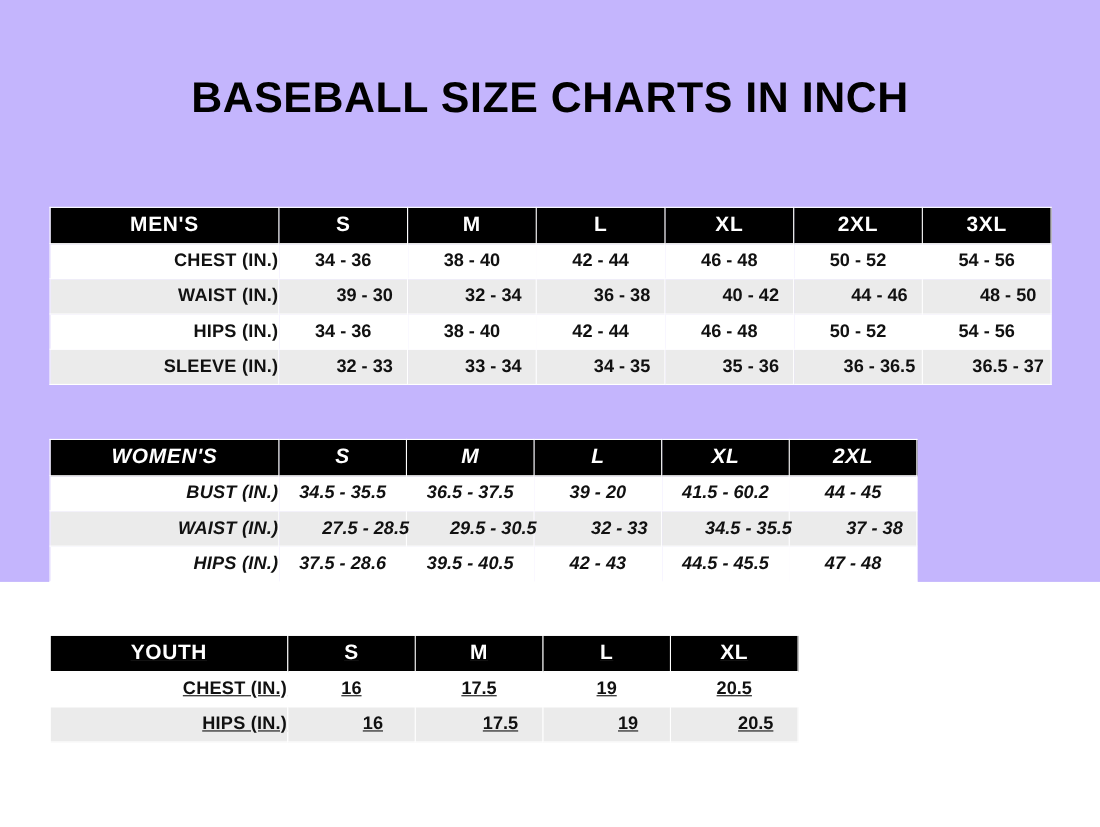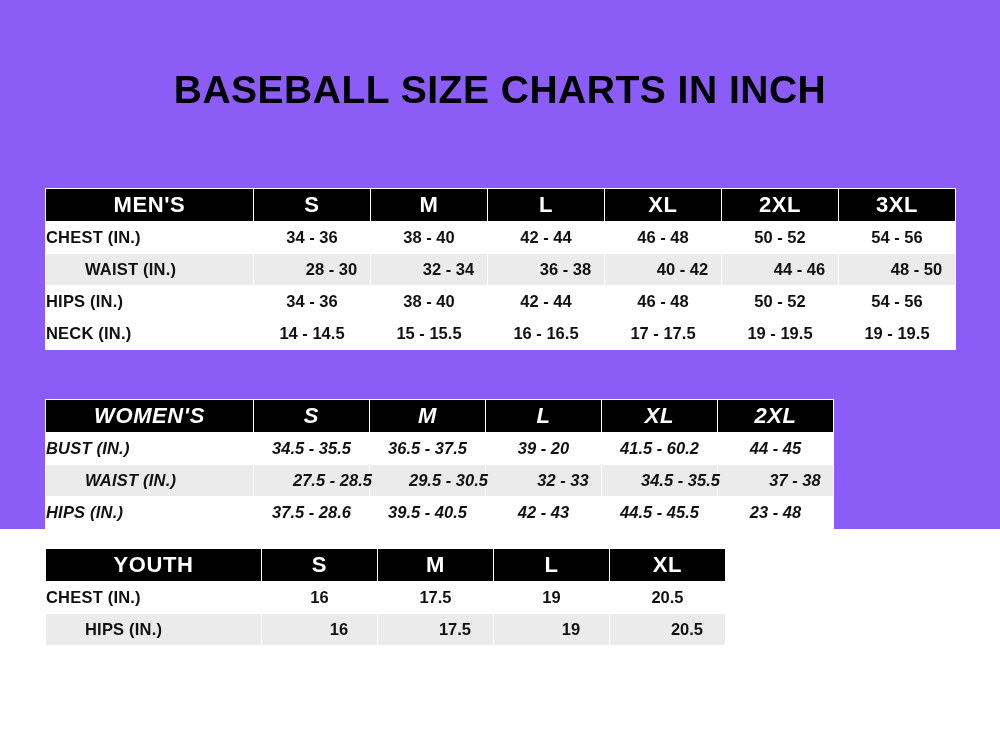--- a/index.html
+++ b/index.html
@@ -11,21 +11,21 @@
     width: 1000px;
     height: 752px;
     font-family: "Liberation Sans", sans-serif;
     color: #111111;
     overflow: hidden;
   }
   .page {
     position: relative;
     width: 1000px;
     height: 529px;
-    background: #8b5cf6;
+    background: #c4b5fd;
   }
   .title {
     position: absolute;
     top: 68px;
     left: 0;
     width: 1000px;
     text-align: center;
     font-size: 39px;
     font-weight: bold;
     letter-spacing: 0.5px;
@@ -43,36 +43,36 @@
     font-size: 16.5px;
     padding: 0;
     height: 31px;
     vertical-align: middle;
     color: #111111;
     white-space: nowrap;
   }
   .chart thead th {
     background: #000000;
     color: #ffffff;
-    font-size: 22px;
+    font-size: 19px;
     height: 32px;
     letter-spacing: 0.6px;
   }
   .chart thead th.rowlabel {
     text-align: center;
   }
   .chart tbody tr.odd td {
     background: #ffffff;
   }
   .chart tbody tr.even td {
     background: #ebebeb;
     padding-left: 39px;
   }
   .chart tbody td.rowlabel {
-    text-align: left;
+    text-align: right;
     font-size: 16.5px;
     letter-spacing: 0.2px;
   }
 
   
   #mens-chart {
     top: 188px;
     left: 45px;
     width: 910px;
   }
@@ -84,23 +84,24 @@
     top: 399px;
     left: 45px;
     width: 788px;
     font-style: italic;
   }
   #womens-chart col.c0 { width: 208px; }
   #womens-chart col.cx { width: 116px; }
 
   
   #youth-chart {
-    top: 548px;
+    top: 577px;
     left: 45px;
     width: 680px;
+    text-decoration: underline;
   }
   #youth-chart col.c0 { width: 216px; }
   #youth-chart col.cx { width: 116px; }
 </style>
 </head>
 <body>
 
 <div class="page">
 
   <div class="title">BASEBALL SIZE CHARTS IN INCH</div>
@@ -131,44 +132,44 @@
         <td class="rowlabel">CHEST (IN.)</td>
         <td>34 - 36</td>
         <td>38 - 40</td>
         <td>42 - 44</td>
         <td>46 - 48</td>
         <td>50 - 52</td>
         <td>54 - 56</td>
       </tr>
       <tr class="even">
         <td class="rowlabel">WAIST (IN.)</td>
-        <td>28 - 30</td>
+        <td>39 - 30</td>
         <td>32 - 34</td>
         <td>36 - 38</td>
         <td>40 - 42</td>
         <td>44 - 46</td>
         <td>48 - 50</td>
       </tr>
       <tr class="odd">
         <td class="rowlabel">HIPS (IN.)</td>
         <td>34 - 36</td>
         <td>38 - 40</td>
         <td>42 - 44</td>
         <td>46 - 48</td>
         <td>50 - 52</td>
         <td>54 - 56</td>
       </tr>
-      <tr class="odd">
-        <td class="rowlabel">NECK (IN.)</td>
-        <td>14 - 14.5</td>
-        <td>15 - 15.5</td>
-        <td>16 - 16.5</td>
-        <td>17 - 17.5</td>
-        <td>19 - 19.5</td>
-        <td>19 - 19.5</td>
+      <tr class="even">
+        <td class="rowlabel">SLEEVE (IN.)</td>
+        <td>32 - 33</td>
+        <td>33 - 34</td>
+        <td>34 - 35</td>
+        <td>35 - 36</td>
+        <td>36 - 36.5</td>
+        <td>36.5 - 37</td>
       </tr>
     </tbody>
   </table>
 
   <table class="chart" id="womens-chart">
     <colgroup>
       <col class="c0">
         <col class="cx">
         <col class="cx">
         <col class="cx">
@@ -201,21 +202,21 @@
         <td>32 - 33</td>
         <td>34.5 - 35.5</td>
         <td>37 - 38</td>
       </tr>
       <tr class="odd">
         <td class="rowlabel">HIPS (IN.)</td>
         <td>37.5 - 28.6</td>
         <td>39.5 - 40.5</td>
         <td>42 - 43</td>
         <td>44.5 - 45.5</td>
-        <td>23 - 48</td>
+        <td>47 - 48</td>
       </tr>
     </tbody>
   </table>
 
   <table class="chart" id="youth-chart">
     <colgroup>
       <col class="c0">
         <col class="cx">
         <col class="cx">
         <col class="cx">

